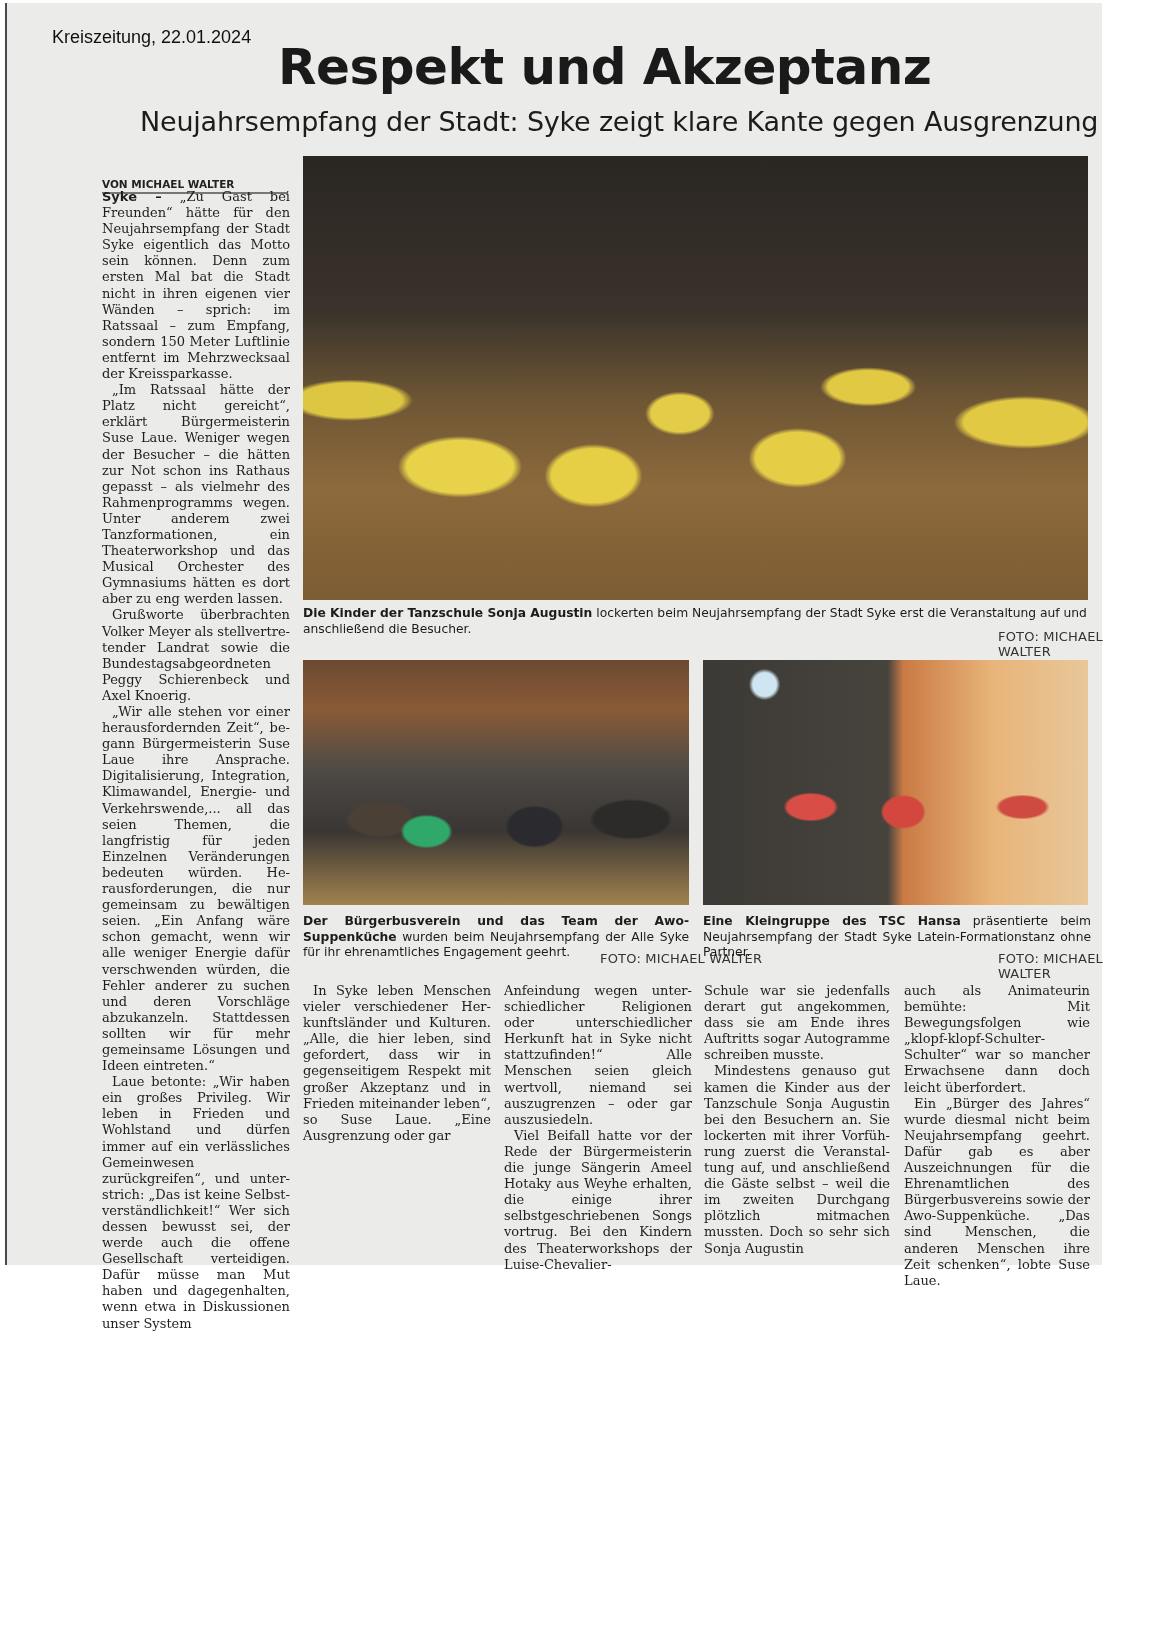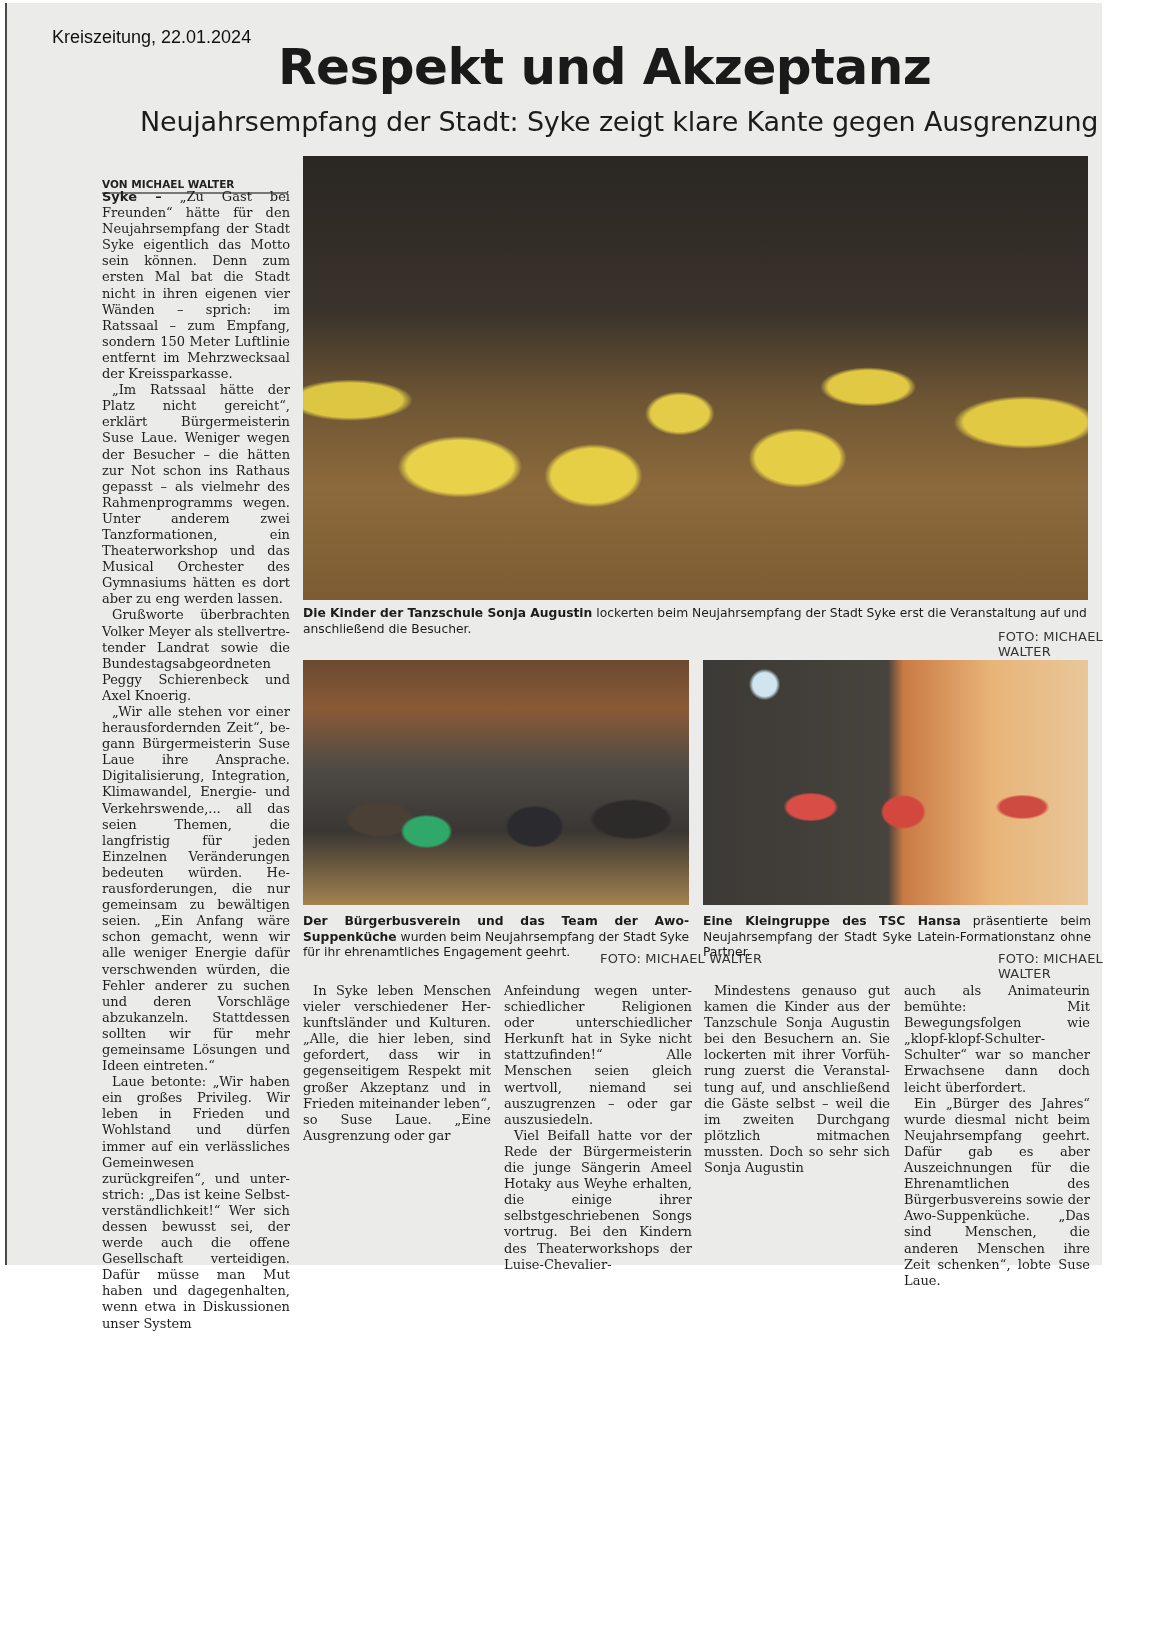--- a/index.html
+++ b/index.html
@@ -67,33 +67,34 @@
   <p>Grußworte überbrachten Volker Meyer als stellvertre­tender Landrat sowie die Bun­destagsabgeordneten Peggy Schierenbeck und Axel Knoerig.</p>
   <p>„Wir alle stehen vor einer herausfordernden Zeit“, be­gann Bürgermeisterin Suse Laue ihre Ansprache. Digitali­sierung, Integration, Klima­wandel, Energie- und Ver­kehrswende,... all das seien Themen, die langfristig für je­den Einzelnen Veränderun­gen bedeuten würden. He­rausforderungen, die nur ge­meinsam zu bewältigen sei­en. „Ein Anfang wäre schon gemacht, wenn wir alle weni­ger Energie dafür verschwen­den würden, die Fehler ande­rer zu suchen und deren Vor­schläge abzukanzeln. Statt­dessen sollten wir für mehr gemeinsame Lösungen und Ideen eintreten.“</p>
   <p>Laue betonte: „Wir haben ein großes Privileg. Wir leben in Frieden und Wohlstand und dürfen immer auf ein verlässliches Gemeinwesen zurückgreifen“, und unter­strich: „Das ist keine Selbst­verständlichkeit!“ Wer sich dessen bewusst sei, der werde auch die offene Gesellschaft verteidigen. Dafür müsse man Mut haben und dage­genhalten, wenn etwa in Dis­kussionen unser System</p>
 </div>
 
 <div class="photo photo1"></div>
 <div class="caption cap1"><b>Die Kinder der Tanzschule Sonja Augustin</b><span> lockerten beim Neujahrsempfang der Stadt Syke erst die Veranstaltung auf und anschließend die Besucher.</span></div>
 <div class="credit credit1">FOTO: MICHAEL WALTER</div>
 
 <div class="photo photo2"></div>
-<div class="caption cap2"><b>Der Bürgerbusverein und das Team der Awo-Suppenküche</b><span> wurden beim Neujahrsempfang der Stadt Syke für ihr eh­renamtliches Engagement geehrt.</span></div>
+<div class="caption cap2"><b>Der Bürgerbusverein und das Team der Awo-Suppenküche</b><span> wurden beim Neujahrsempfang der Alle Syke für ihr eh­renamtliches Engagement geehrt.</span></div>
 <div class="credit credit2">FOTO: MICHAEL WALTER</div>
 
 <div class="photo photo3"></div>
 <div class="caption cap3"><b>Eine Kleingruppe des TSC Hansa</b><span> präsentierte beim Neujahrs­empfang der Stadt Syke Latein-Formationstanz ohne Partner.</span></div>
 <div class="credit credit3">FOTO: MICHAEL WALTER</div>
 
 <div class="col col2">
   <p>In Syke leben Menschen vieler verschiedener Her­kunftsländer und Kulturen. „Alle, die hier leben, sind ge­fordert, dass wir in gegensei­tigem Respekt mit großer Ak­zeptanz und in Frieden mitei­nander leben“, so Suse Laue. „Eine Ausgrenzung oder gar</p>
 </div>
 <div class="col col3">
   <p class="first">Anfeindung wegen unter­schiedlicher Religionen oder unterschiedlicher Herkunft hat in Syke nicht stattzufin­den!“ Alle Menschen seien gleich wertvoll, niemand sei auszugrenzen – oder gar auszusiedeln.</p>
   <p>Viel Beifall hatte vor der Rede der Bürgermeisterin die junge Sängerin Ameel Hota­ky aus Weyhe erhalten, die einige ihrer selbstgeschriebe­nen Songs vortrug. Bei den Kindern des Theaterwork­shops der Luise-Chevalier-</p>
 </div>
 <div class="col col4">
+  <p class="first">Schule war sie jedenfalls der­art gut angekommen, dass sie am Ende ihres Auftritts sogar Autogramme schreiben musste.</p>
   <p>Mindestens genauso gut kamen die Kinder aus der Tanzschule Sonja Augustin bei den Besuchern an. Sie lockerten mit ihrer Vorfüh­rung zuerst die Veranstal­tung auf, und anschließend die Gäste selbst – weil die im zweiten Durchgang plötzlich mitmachen mussten. Doch so sehr sich Sonja Augustin</p>
 </div>
 <div class="col col5">
   <p class="first">auch als Animateurin bemühte: Mit Bewegungsfol­gen wie „klopf-klopf-Schul­ter-Schulter“ war so mancher Erwachsene dann doch leicht überfordert.</p>
   <p>Ein „Bürger des Jahres“ wurde diesmal nicht beim Neujahrsempfang geehrt. Da­für gab es aber Auszeichnun­gen für die Ehrenamtlichen des Bürgerbusvereins sowie der Awo-Suppenküche. „Das sind Menschen, die anderen Menschen ihre Zeit schen­ken“, lobte Suse Laue.</p>
 </div>
 
 </body></html>

